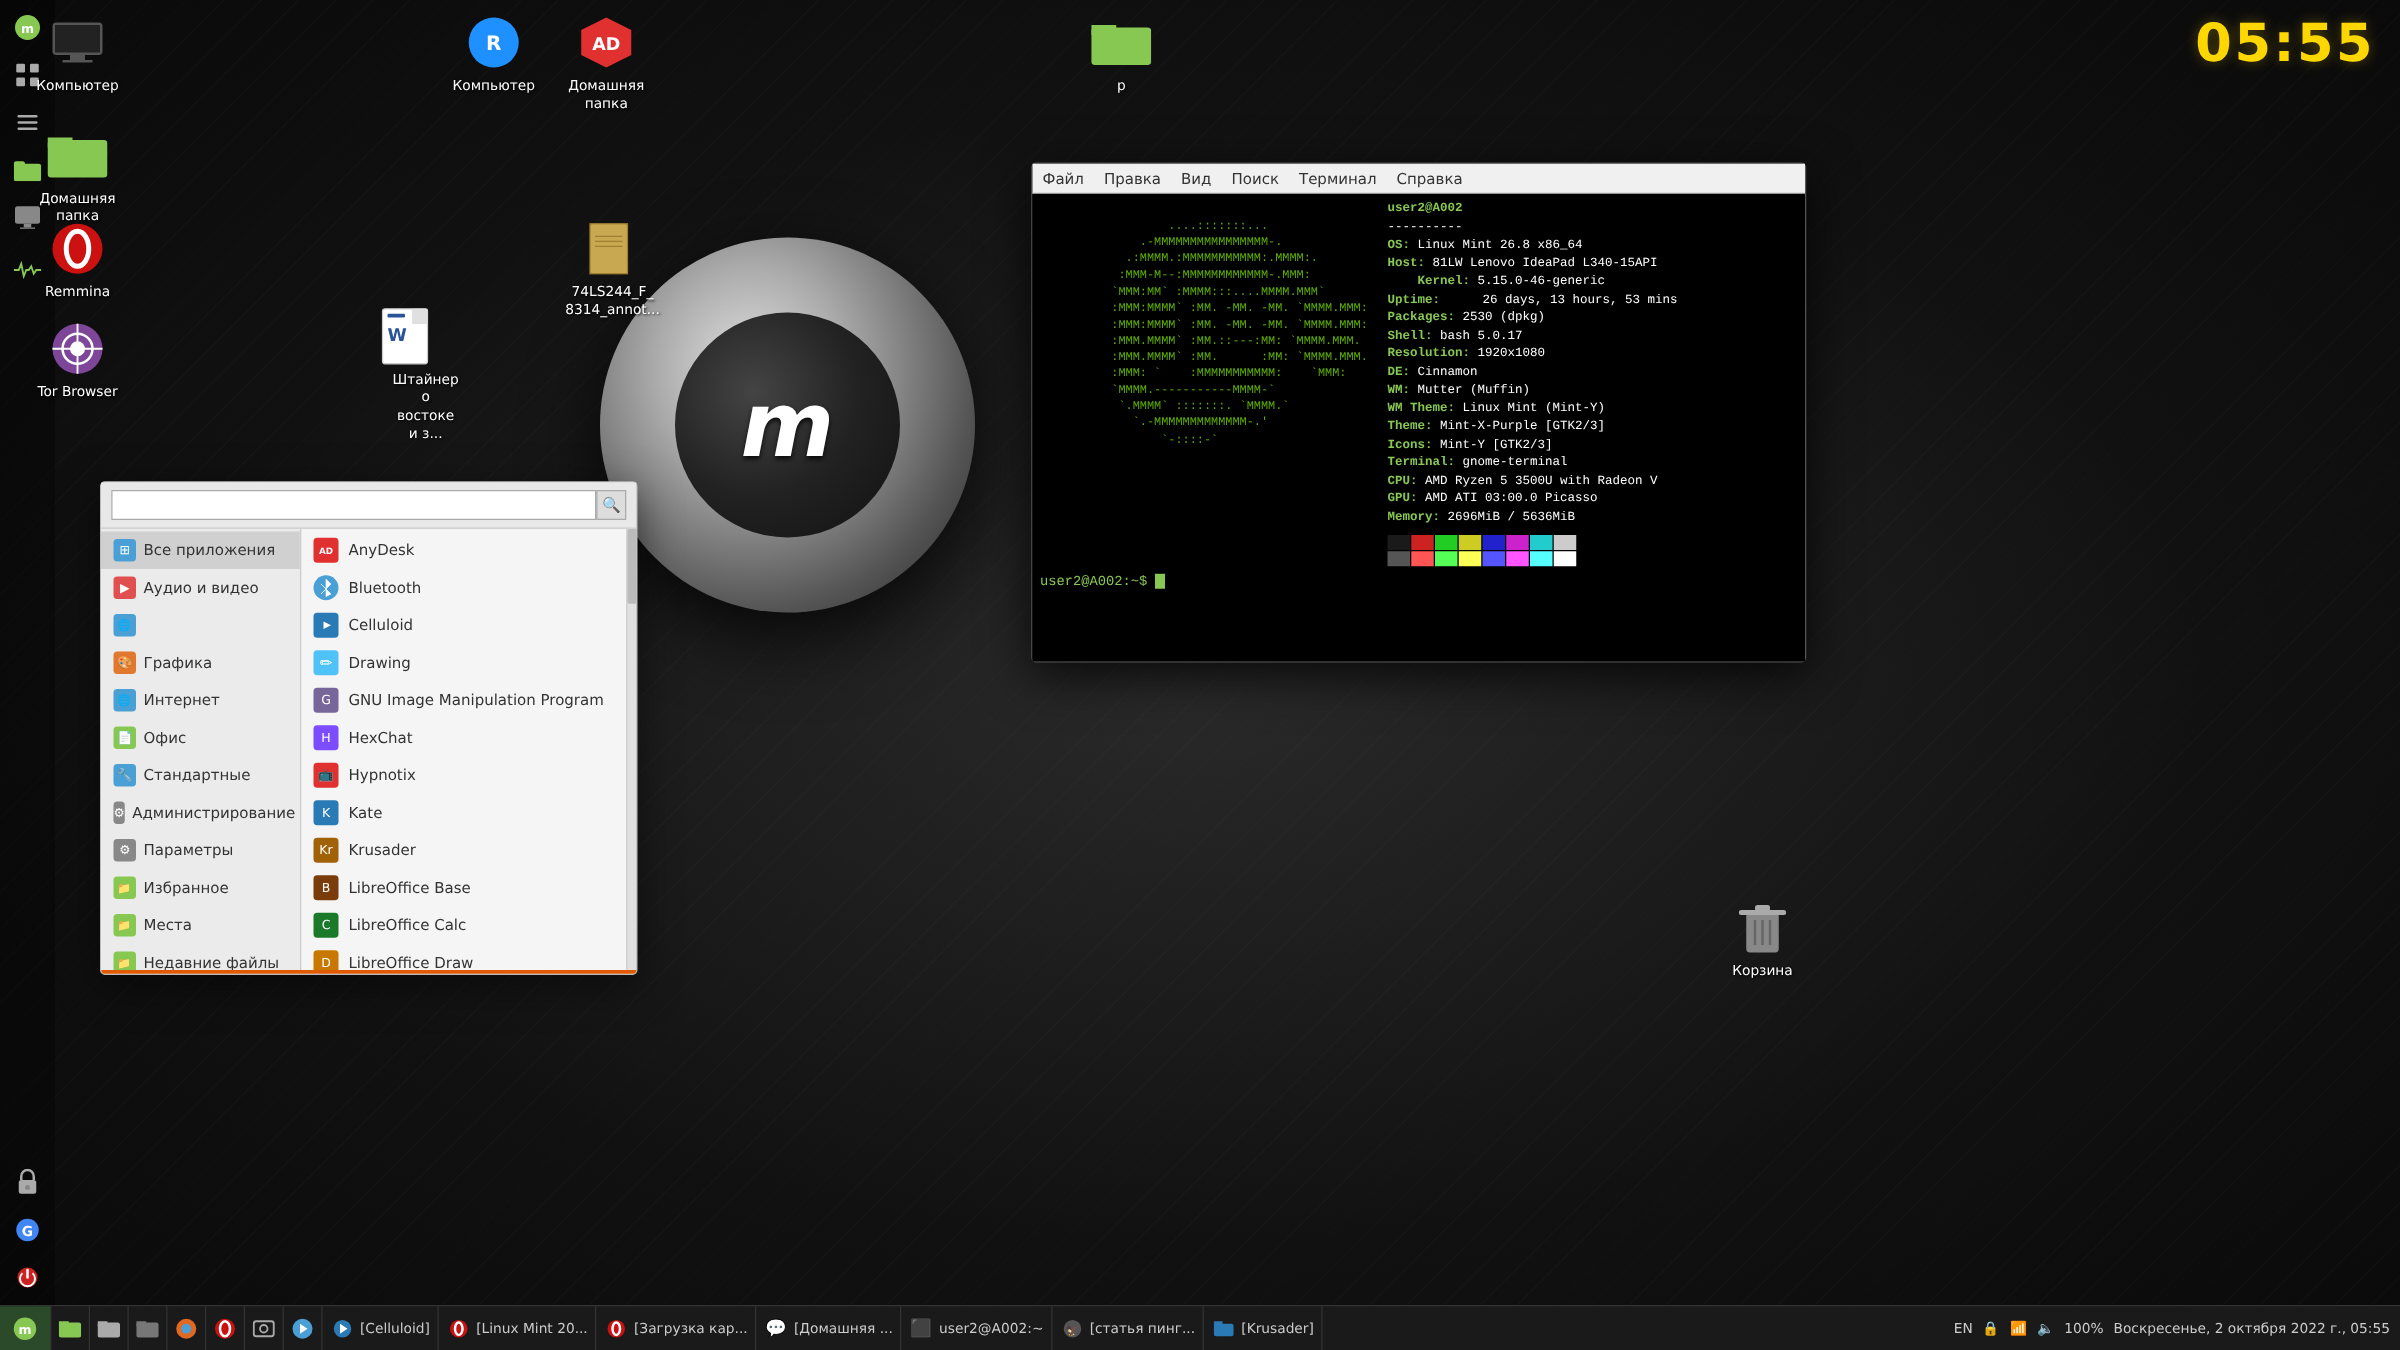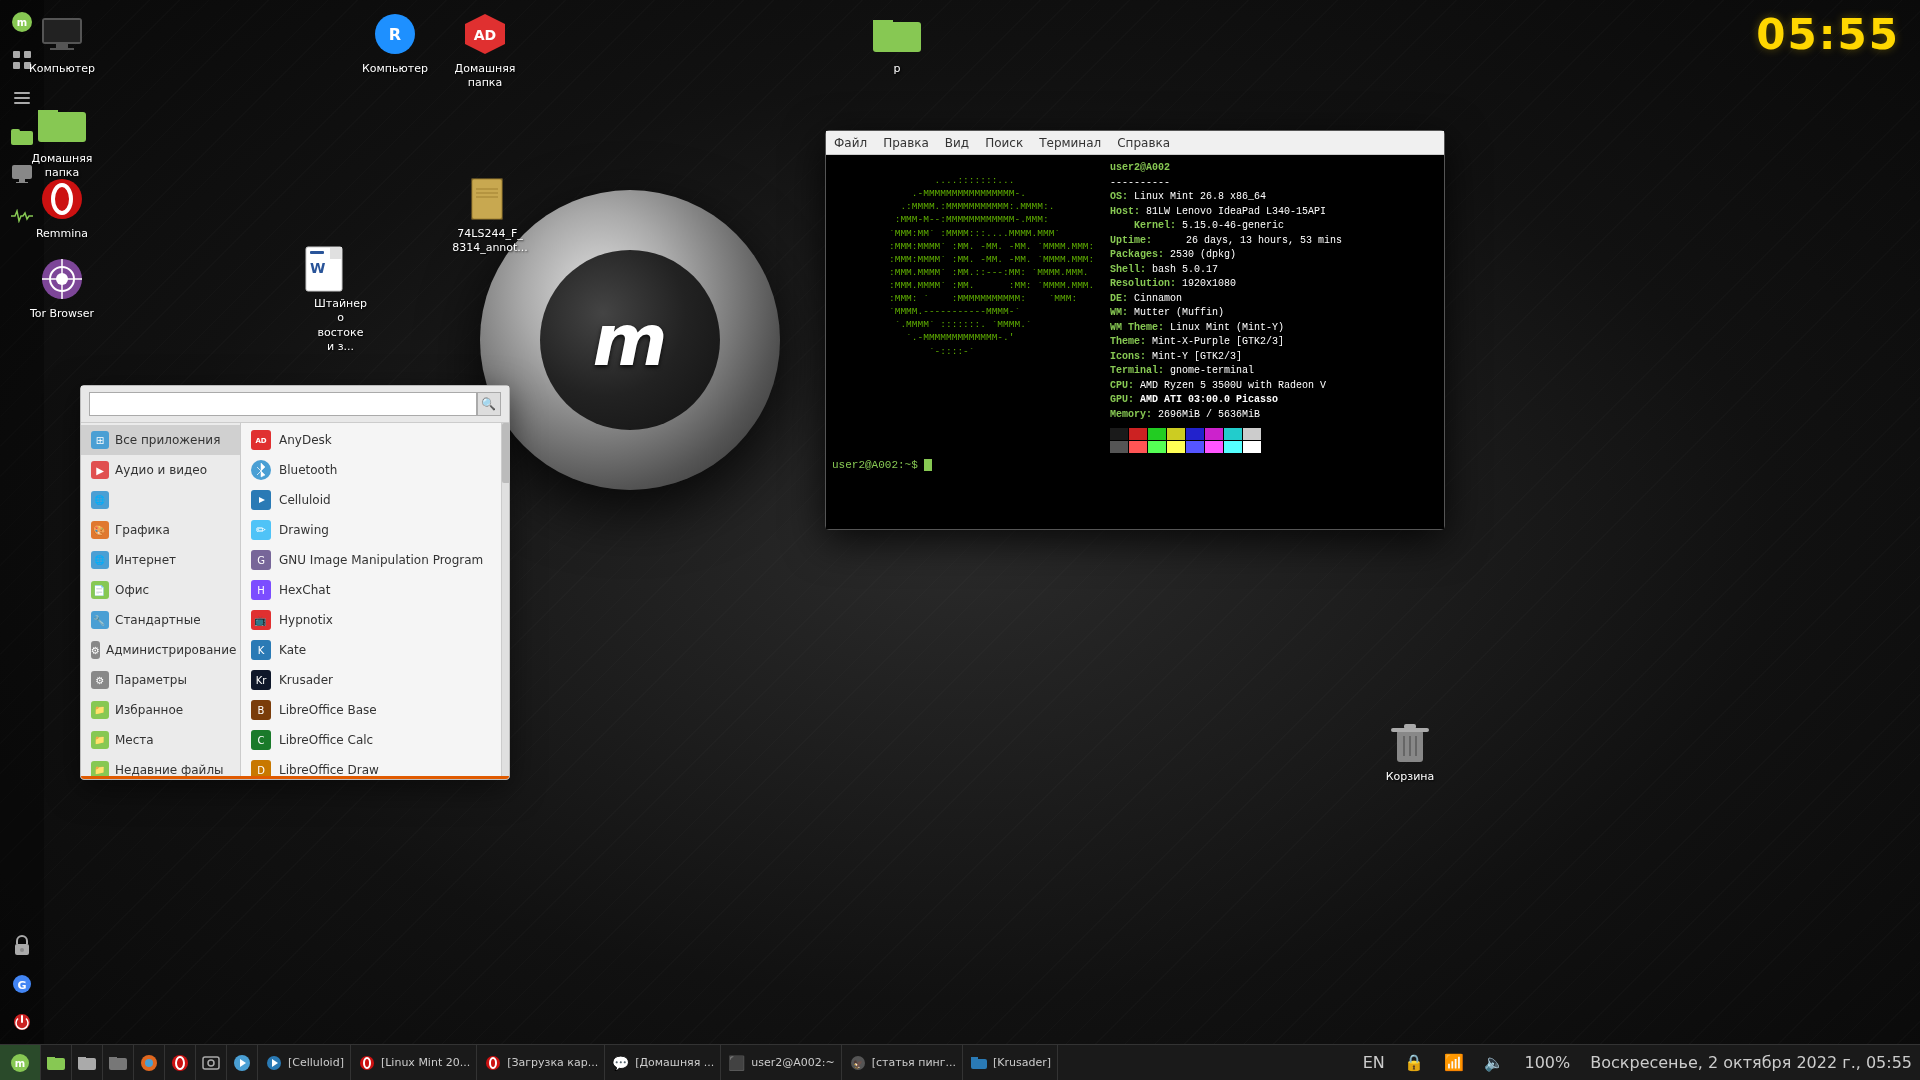--- a/index.html
+++ b/index.html
@@ -341,22 +341,22 @@
       align-items: center;
       justify-content: center;
       font-size: 14px;
     }
 
     .taskbar-right {
       margin-left: auto;
       display: flex;
       align-items: center;
       padding: 0 8px;
-      gap: 20px;
-      font-size: 16px;
+      gap: 8px;
+      font-size: 11px;
       color: #ccc;
     }
 
     
     .left-sidebar {
       position: absolute;
       left: 0;
       top: 0;
       bottom: 36px;
       width: 44px;
@@ -615,21 +615,21 @@
             <div><span style="color:#87c853; font-weight:bold;">Packages: </span><span style="color:#fff;">2530 (dpkg)</span></div>
             <div><span style="color:#87c853; font-weight:bold;">Shell: </span><span style="color:#fff;">bash 5.0.17</span></div>
             <div><span style="color:#87c853; font-weight:bold;">Resolution: </span><span style="color:#fff;">1920x1080</span></div>
             <div><span style="color:#87c853; font-weight:bold;">DE: </span><span style="color:#fff;">Cinnamon</span></div>
             <div><span style="color:#87c853; font-weight:bold;">WM: </span><span style="color:#fff;">Mutter (Muffin)</span></div>
             <div><span style="color:#87c853; font-weight:bold;">WM Theme: </span><span style="color:#fff;">Linux Mint (Mint-Y)</span></div>
             <div><span style="color:#87c853; font-weight:bold;">Theme: </span><span style="color:#fff;">Mint-X-Purple [GTK2/3]</span></div>
             <div><span style="color:#87c853; font-weight:bold;">Icons: </span><span style="color:#fff;">Mint-Y [GTK2/3]</span></div>
             <div><span style="color:#87c853; font-weight:bold;">Terminal: </span><span style="color:#fff;">gnome-terminal</span></div>
             <div><span style="color:#87c853; font-weight:bold;">CPU: </span><span style="color:#fff;">AMD Ryzen 5 3500U with Radeon V</span></div>
-            <div><span style="color:#87c853; font-weight:bold;">GPU: </span><span style="color:#fff;font-weight:bold;">AMD ATI 03:00.0 Picasso</span></div>
+            <div><span style="color:#87c853; font-weight:bold;">GPU: </span><span style="color:#fff;">AMD ATI 03:00.0 Picasso</span></div>
             <div><span style="color:#87c853; font-weight:bold;">Memory: </span><span style="color:#fff;">2696MiB / 5636MiB</span></div>
 
             <div style="margin-top:6px; display:flex; gap:1px;">
               <div style="width:18px;height:12px;background:#1a1a1a;"></div>
               <div style="width:18px;height:12px;background:#cc2222;"></div>
               <div style="width:18px;height:12px;background:#22cc22;"></div>
               <div style="width:18px;height:12px;background:#cccc22;"></div>
               <div style="width:18px;height:12px;background:#2222cc;"></div>
               <div style="width:18px;height:12px;background:#cc22cc;"></div>
               <div style="width:18px;height:12px;background:#22cccc;"></div>
@@ -764,21 +764,21 @@
             </div>
             <span>Hypnotix</span>
           </div>
           <div class="app-item">
             <div class="app-icon-small" style="background:#2a7ab5; border-radius:3px;">
               <span style="color:#fff; font-size:10px;">K</span>
             </div>
             <span>Kate</span>
           </div>
           <div class="app-item">
-            <div class="app-icon-small" style="background:#0f172a; border-radius:3px;text-align:right;">
+            <div class="app-icon-small" style="background:#a16207; border-radius:3px;text-align:right;">
               <span style="color:#fff; font-size:10px;">Kr</span>
             </div>
             <span>Krusader</span>
           </div>
           <div class="app-item">
             <div class="app-icon-small" style="background:#7a3c0a; border-radius:3px;">
               <span style="color:#fff; font-size:10px;">B</span>
             </div>
             <span>LibreOffice Base</span>
           </div>

